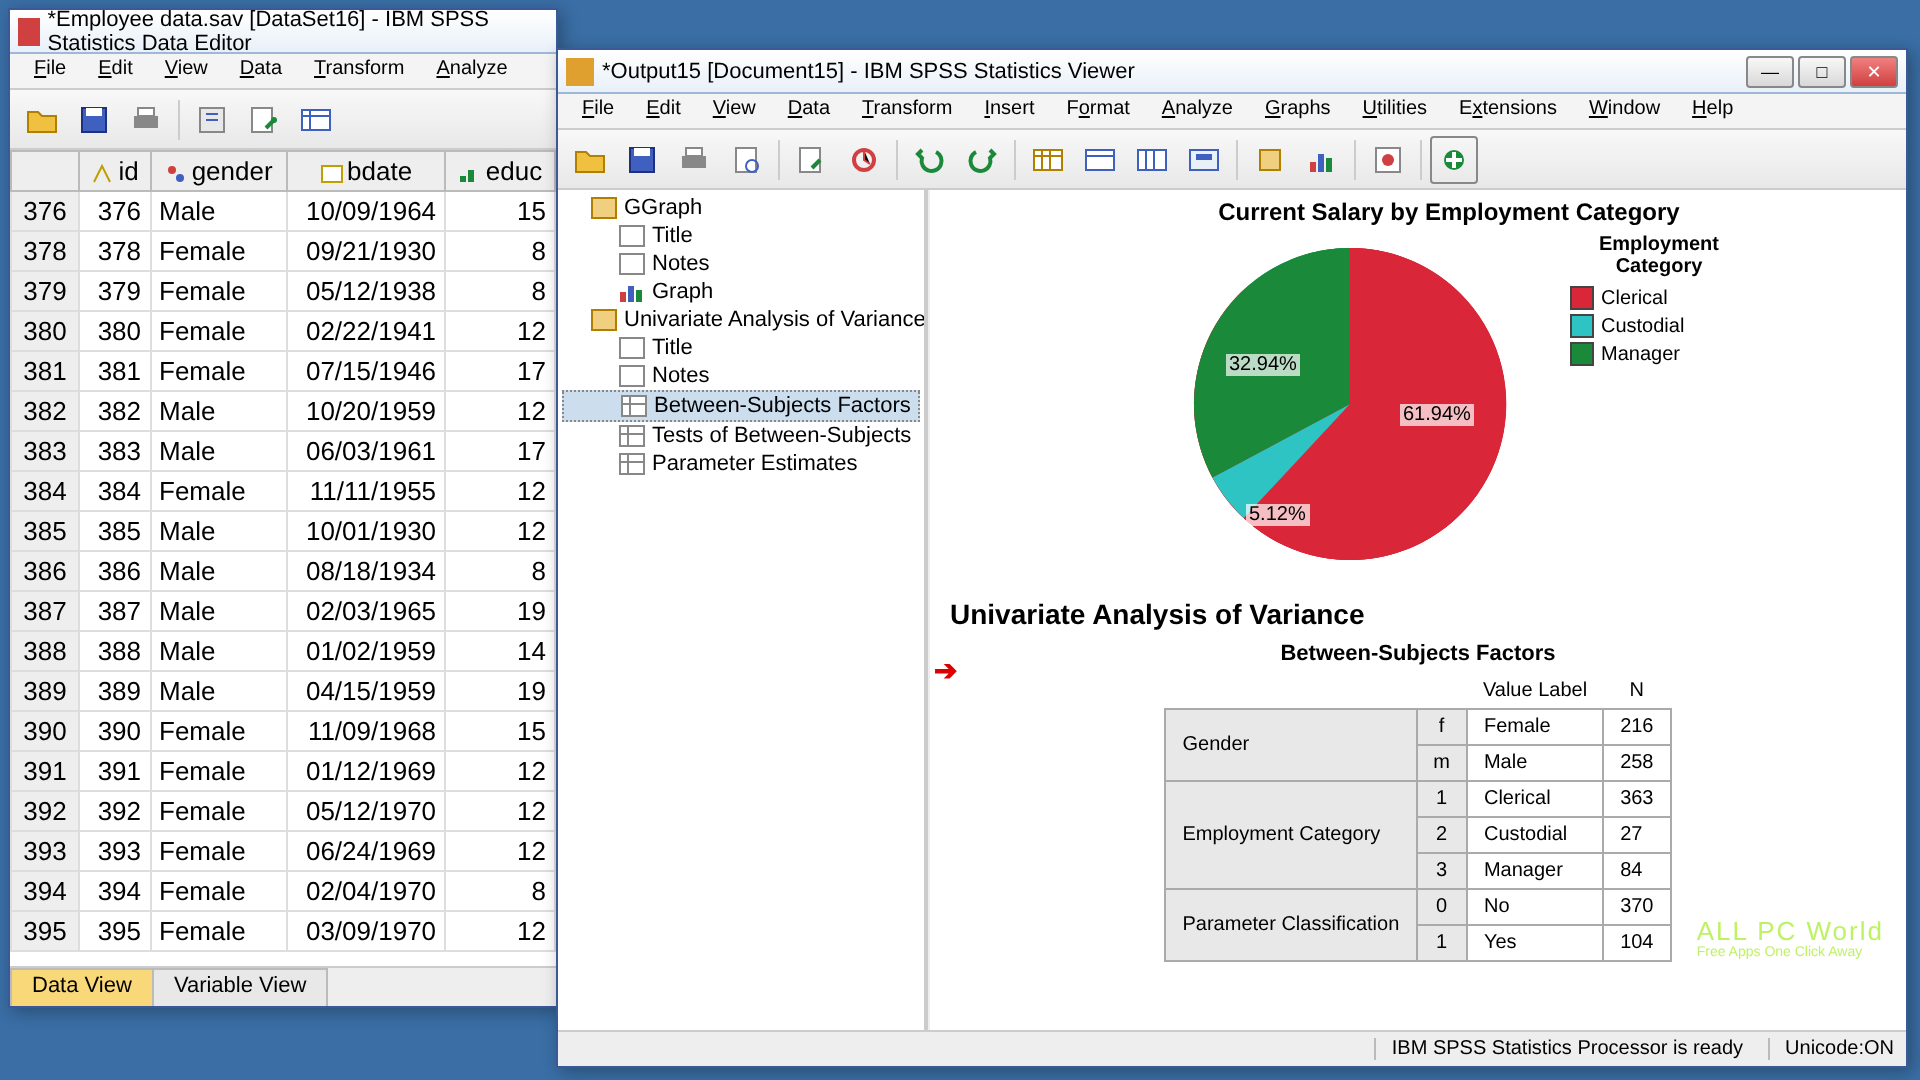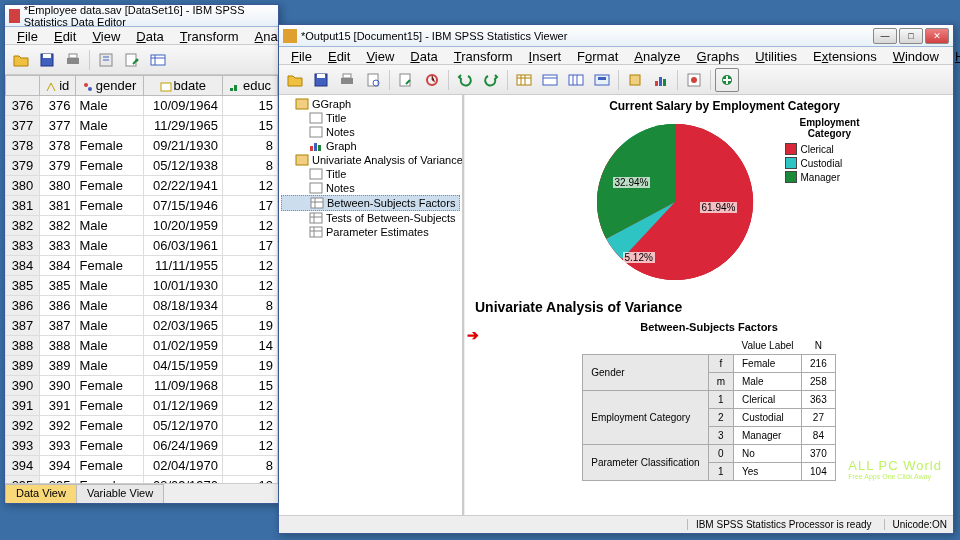--- a/index.html
+++ b/index.html
@@ -3,21 +3,21 @@
 <meta charset="utf-8">
 <style>
 * { box-sizing: border-box; margin: 0; padding: 0; font-family: Tahoma, Arial, sans-serif; }
 body { background: #3a6ea5; width: 960px; height: 540px; overflow: hidden; position: relative; }
 .window { position: absolute; background: #fff; border: 1px solid #3b5998; box-shadow: 2px 2px 8px rgba(0,0,0,.3); }
 .titlebar { background: linear-gradient(#fff,#e8f0f8); border-bottom: 1px solid #a0b8d8; height: 22px; display: flex; align-items: center; padding: 0 4px; font-size: 11px; }
 .titlebar .icon { width: 14px; height: 14px; margin-right: 4px; }
 .winbtns { margin-left: auto; display: flex; gap: 2px; }
 .winbtn { width: 24px; height: 16px; border: 1px solid #888; background: linear-gradient(#f8f8f8,#d8d8d8); font-size: 9px; display: flex; align-items: center; justify-content: center; border-radius: 2px; cursor: pointer; }
 .winbtn.close { background: linear-gradient(#f08080,#d04040); color: #fff; }
-.menubar { background: #f4f4f4; border-bottom: 1px solid #ccc; height: 18px; display: flex; font-size: 13px; padding-left: 4px; }
+.menubar { background: #f4f4f4; border-bottom: 1px solid #ccc; height: 18px; display: flex; font-size: 10px; padding-left: 4px; }
 .menubar span { padding: 2px 8px; cursor: pointer; }
 .menubar span u { text-decoration: underline; }
 .toolbar { background: linear-gradient(#f8f8f8,#e8e8e8); border-bottom: 1px solid #ccc; height: 30px; display: flex; align-items: center; padding: 0 4px; gap: 2px; }
 .tbtn { width: 24px; height: 24px; border: 1px solid transparent; display: flex; align-items: center; justify-content: center; cursor: pointer; border-radius: 2px; }
 .tbtn svg { width: 18px; height: 18px; }
 .tsep { width: 1px; height: 20px; background: #ccc; margin: 0 2px; }
 
 
 .dataeditor { left: 4px; top: 4px; width: 275px; height: 500px; z-index: 1; }
 .datagrid { height: calc(100% - 90px); overflow: hidden; background: #fff; }
@@ -51,21 +51,21 @@
 .legend { font-size: 10px; width: 90px; }
 .legend .ltitle { font-weight: bold; text-align: center; margin-bottom: 4px; }
 .legend-item { display: flex; align-items: center; margin-bottom: 2px; }
 .legend-sw { width: 12px; height: 12px; border: 1px solid #444; margin-right: 4px; }
 .section-hdr { font-size: 14px; font-weight: bold; margin: 8px 0 6px 10px; }
 .subsec-hdr { font-size: 11px; font-weight: bold; text-align: center; margin: 4px 0; }
 .factortbl { margin: 0 auto 10px; border-collapse: collapse; font-size: 10px; }
 .factortbl th, .factortbl td { border: 1px solid #aaa; padding: 3px 8px; }
 .factortbl th { font-weight: normal; border-top: none; border-left: none; border-right: none; }
 .factortbl .rowh { background: #e8e8e8; text-align: left; }
-.factortbl .num { text-align: center; }
+.factortbl .num { text-align: left; }
 .statusbar { height: 18px; background: #eee; border-top: 1px solid #ccc; font-size: 10px; display: flex; justify-content: flex-end; align-items: center; padding: 0 6px; gap: 12px; }
 .statusbar span { border-left: 1px solid #bbb; padding-left: 8px; }
 .watermark { position: absolute; right: 18px; bottom: 60px; font-size: 13px; color: #bef264; font-weight: 300; letter-spacing: 1px; z-index: 3; pointer-events: none; }
 .watermark small { display: block; font-size: 7px; letter-spacing: 0; }
 </style>
 </head>
 <body>
 
 <div class="window dataeditor">
   <div class="titlebar">
@@ -141,27 +141,20 @@
                 <rect x="5" y="4" width="3" height="6" fill="#1a8a3a"></rect>
               </svg><span>educ</span></th>
       </tr>
         </thead>
       <tbody id="data-rows">
           <tr>
             <td class="rh">376</td>
             <td>376</td>
             <td class="txt">Male</td>
             <td>10/09/1964</td>
-            <td>15</td>
-          </tr>
-          <tr>
-            <td class="rh">377</td>
-            <td>377</td>
-            <td class="txt">Male</td>
-            <td>11/29/1965</td>
             <td>15</td>
           </tr>
           <tr>
             <td class="rh">378</td>
             <td>378</td>
             <td class="txt">Female</td>
             <td>09/21/1930</td>
             <td>8</td>
           </tr>
           <tr>

